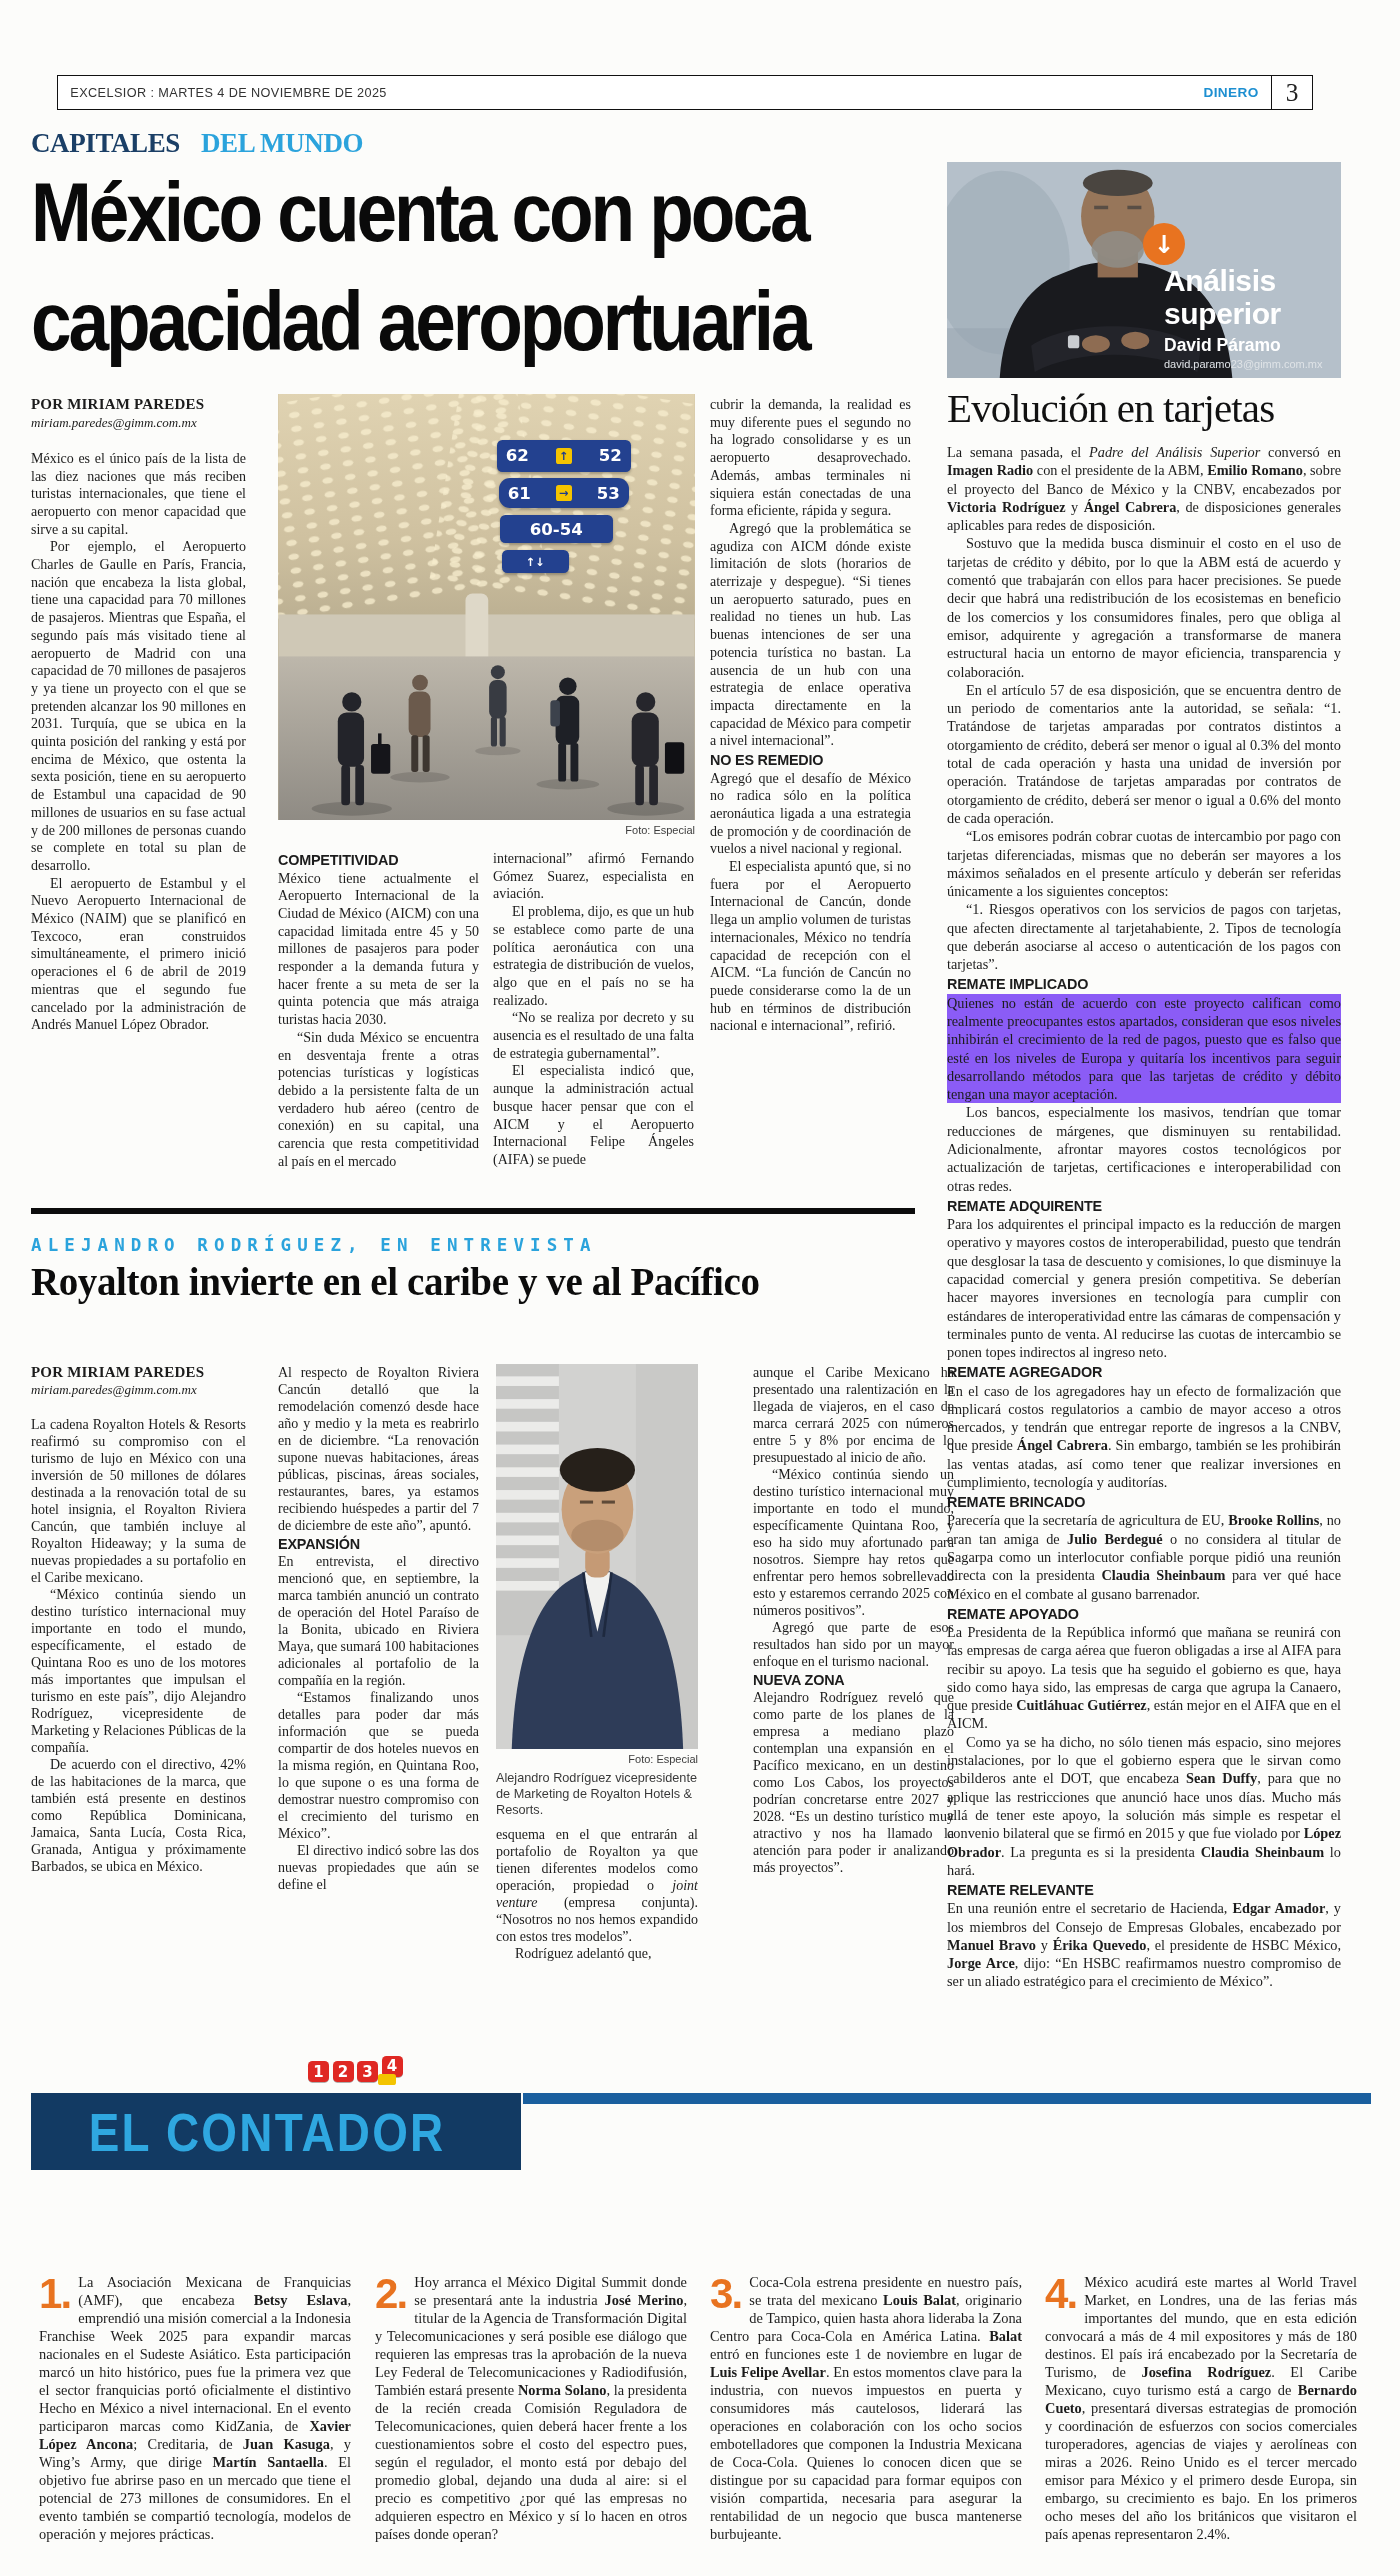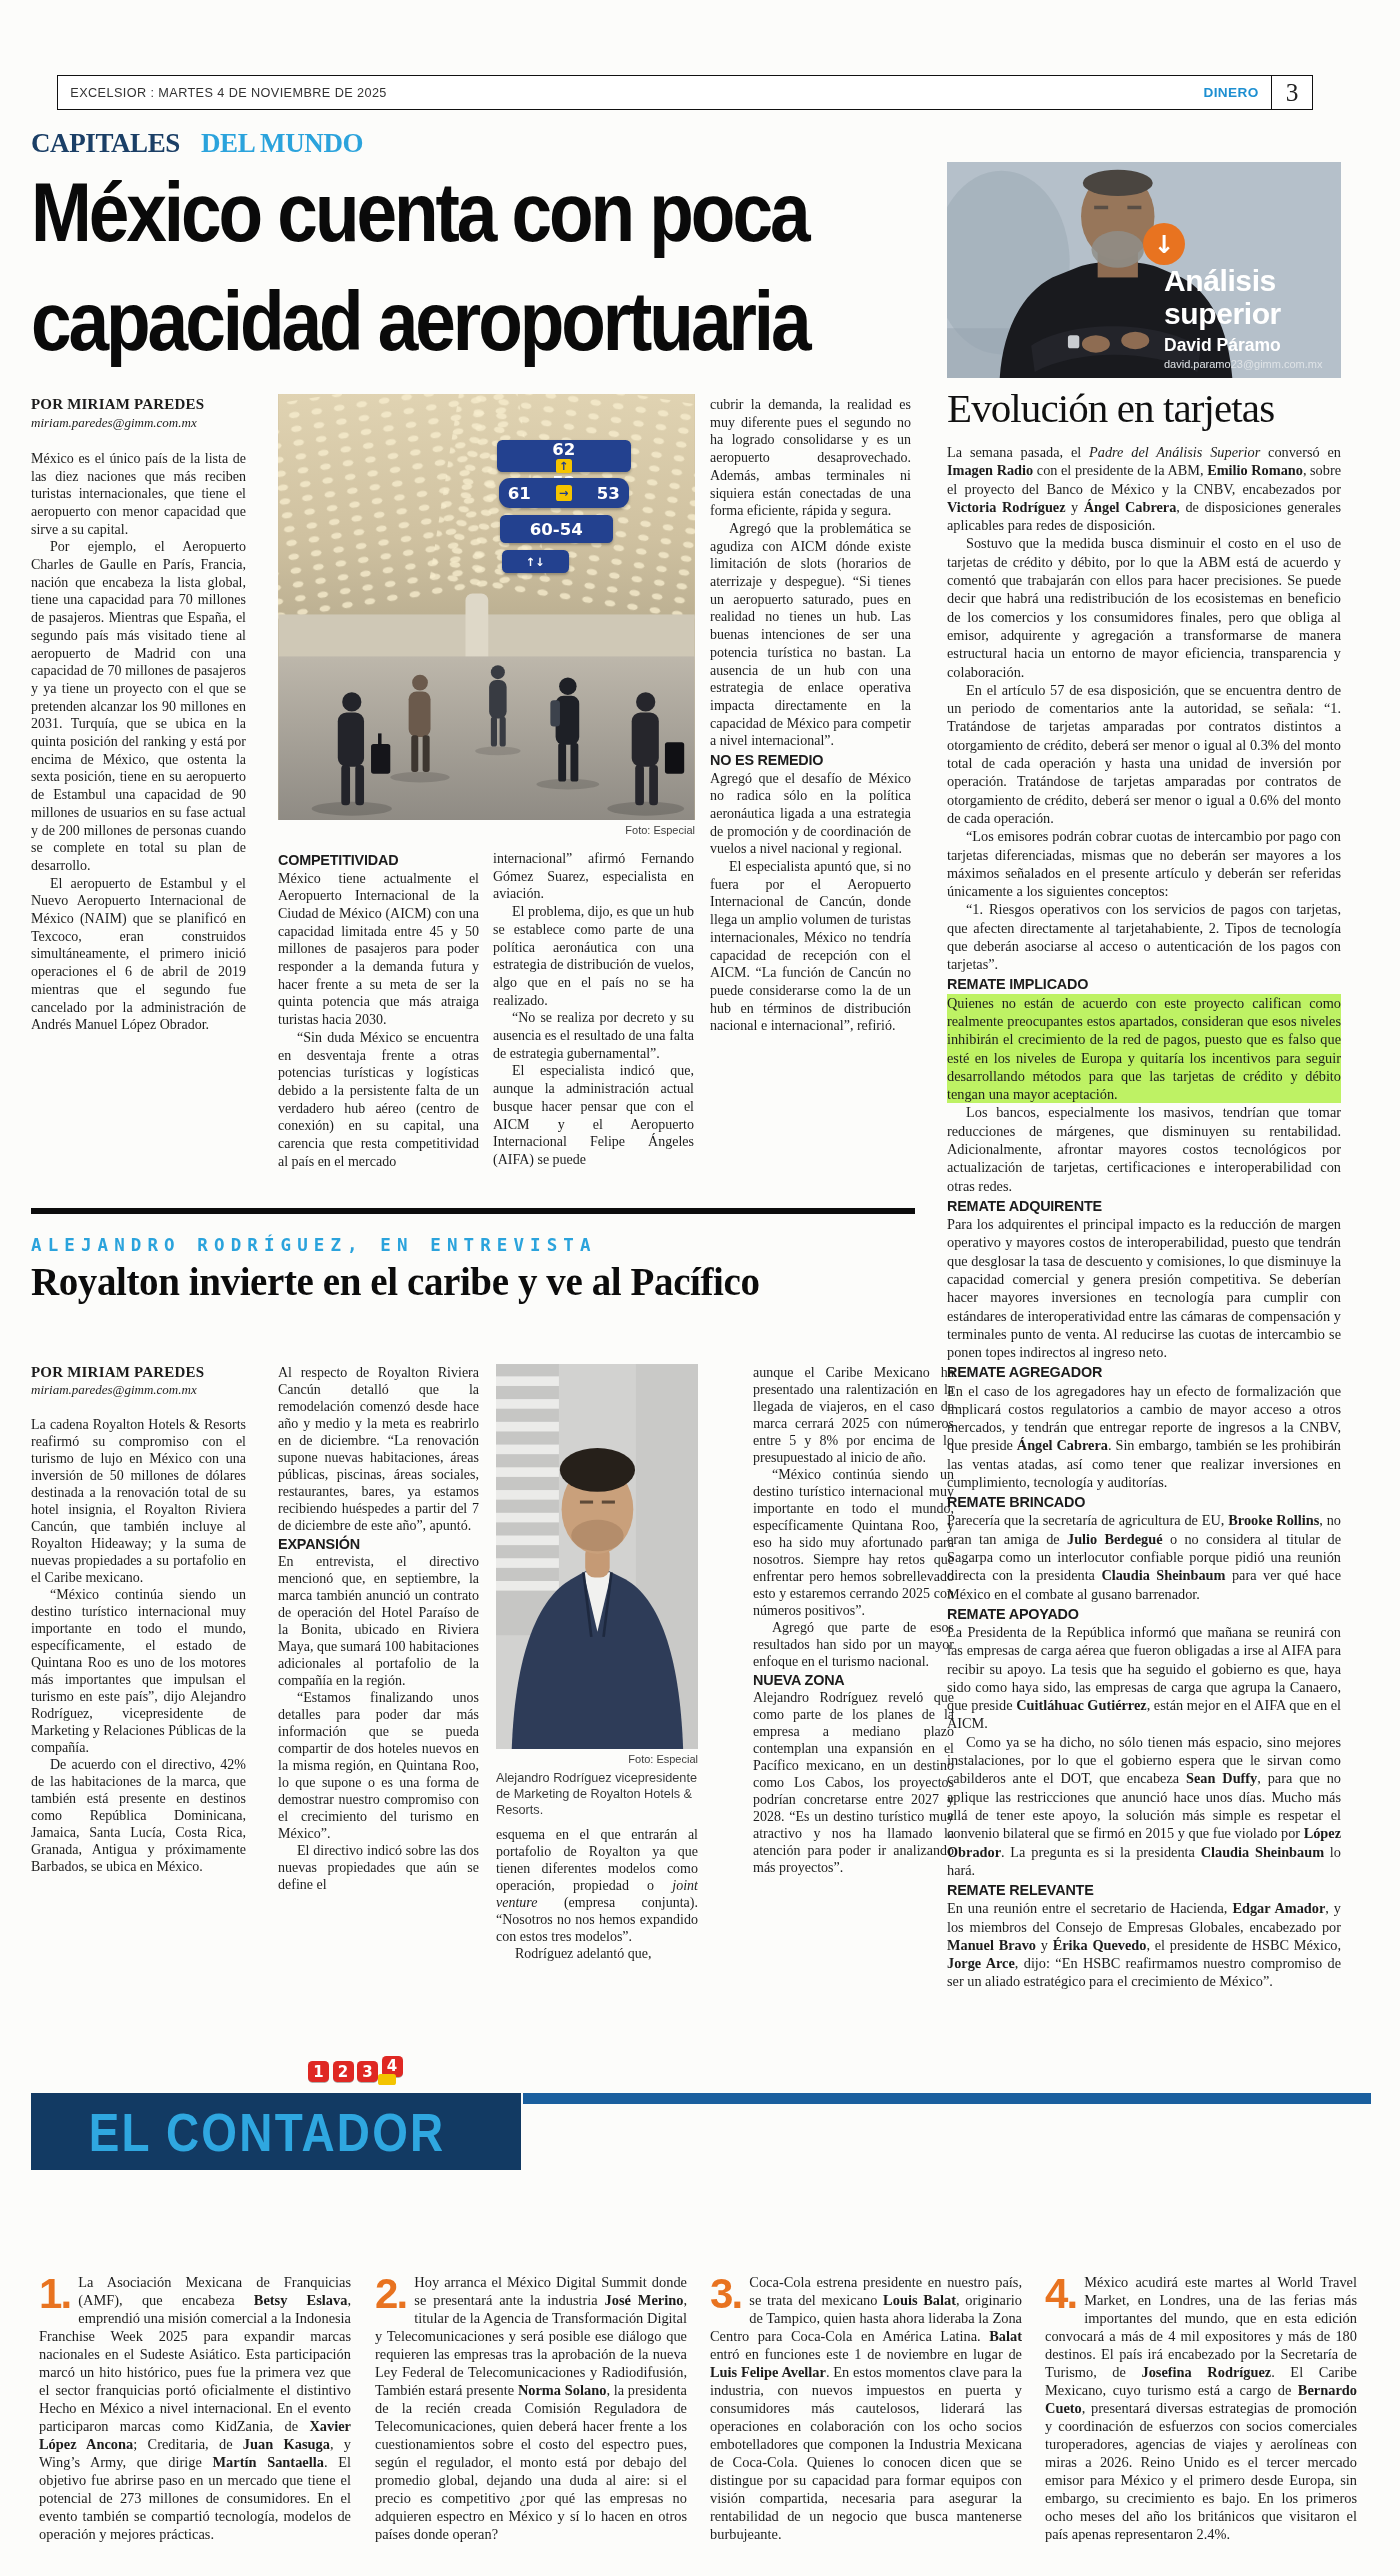--- a/index.html
+++ b/index.html
@@ -35,21 +35,21 @@
   .an-author{left:217px;top:173px;color:#fff;font-family:"Liberation Sans",sans-serif;font-weight:bold;font-size:17.5px;}
   .an-email{left:217px;top:196px;color:#dfe3e7;font-family:"Liberation Sans",sans-serif;font-size:11px;}
 
   
   .textcol{position:absolute;text-align:justify;overflow:hidden;font-size:14px;line-height:17.7px;}
   .textcol p{margin:0;}
   .textcol p + p{text-indent:19px;}
   .textcol p.subhead{font-family:"Liberation Sans",sans-serif;font-weight:bold;font-size:14.4px;
             letter-spacing:-0.2px;text-indent:0;margin-top:1.8px;}
   .textcol p.subhead + p{text-indent:0;}
-  p.highlight{background:#bef264;}
+  p.highlight{background:#8b5cf6;}
   .royal{font-size:14px;line-height:17px;}
   .evol{font-size:14.3px;line-height:18.3px;}
 
   .byline-name{font-family:"Liberation Serif",serif;font-weight:bold;font-size:15px;letter-spacing:0.2px;text-align:left;}
   .byline-email{font-style:italic;font-size:13px;margin-bottom:18.4px;text-align:left;}
 
   .credit{position:absolute;font-family:"Liberation Sans",sans-serif;font-size:11px;color:#3d3d3d;text-align:right;}
   .caption{position:absolute;font-family:"Liberation Sans",sans-serif;font-size:12.7px;line-height:16px;color:#3a3a3a;text-align:left;}
 
   
@@ -193,21 +193,21 @@
           <rect x="334" y="399" width="9" height="44" rx="3"></rect>
       </g>
       <g fill="#26262c">
         <circle cx="420" cy="352" r="11"></circle>
           <rect x="404" y="364" width="31" height="62" rx="10"></rect>
         <rect x="408" y="424" width="10" height="46" rx="4"></rect>
           <rect x="424" y="424" width="10" height="46" rx="4"></rect>
         <rect x="442" y="398" width="22" height="36" rx="3" fill="#101014"></rect>
       </g>
     </svg>
-    <div class="gate-sign" style="left:219px;top:46px;width:116px;height:31.5px;flex-direction:column;">
+    <div class="gate-sign" style="left:219px;top:46px;width:116px;height:31.5px;">
       <span>62</span>
       <span class="arr">↑</span>
       <span>52</span>
     </div>
     <div class="gate-sign" style="left:221px;top:84px;width:112px;height:30px;border-radius:11px;">
       <span>61</span>
       <span class="arr">→</span>
       <span>53</span>
     </div>
     <div class="gate-sign" style="left:222px;top:121px;width:95px;height:28px;justify-content:center;">

